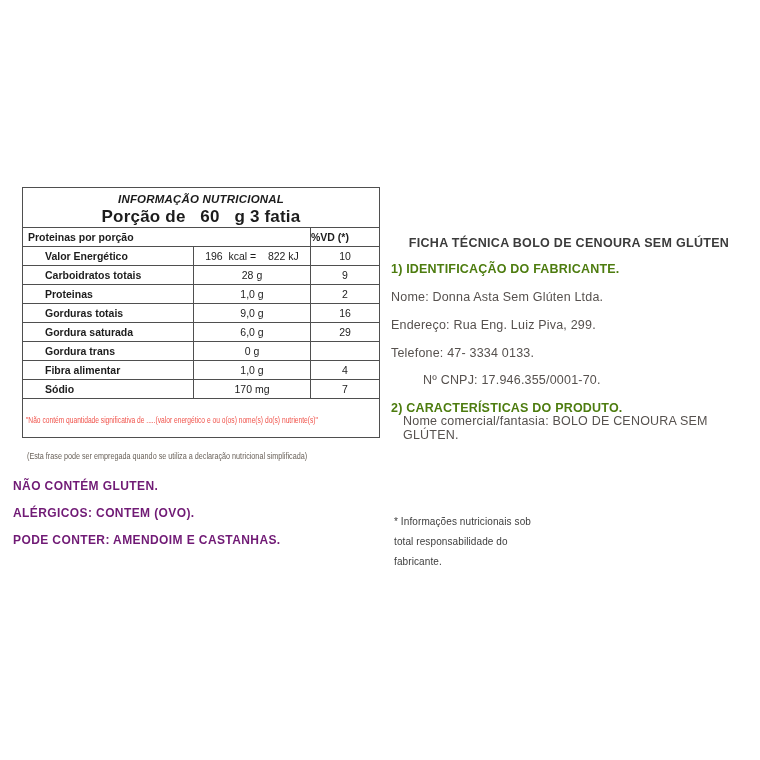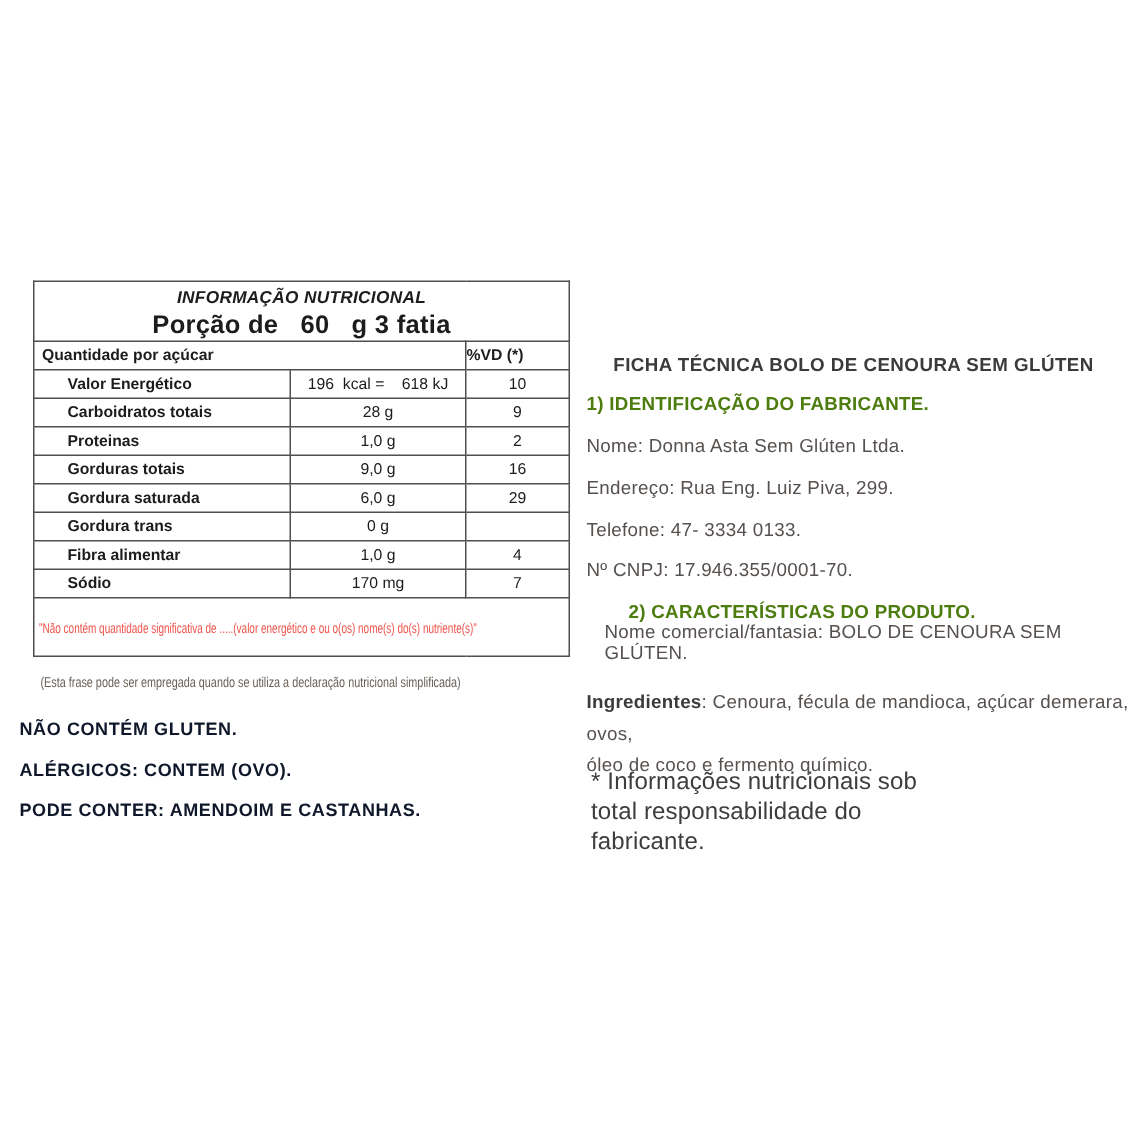--- a/index.html
+++ b/index.html
@@ -26,36 +26,36 @@
   td.disclaimer-cell { height:39px; padding-left:3px; }
   .disclaimer-text { display:inline-block; font-size:9.5px; color:#f0524a;
     white-space:nowrap; transform:scaleX(0.70); transform-origin:0 50%; }
 
   .footnote { position:absolute; left:27px; top:445px; }
   .footnote span { display:inline-block; font-size:9.5px; color:#675f57;
     white-space:nowrap; transform:scaleX(0.76); transform-origin:0 50%; }
 
   
   .allergen { position:absolute; left:13px; font-weight:bold; font-size:12px;
-    letter-spacing:.4px; color:#0f172a; }
+    letter-spacing:.4px; color:#701a75; }
   .allergen.a1 { top:479px; } .allergen.a2 { top:506px; } .allergen.a3 { top:533px; }
 
   
   .rcol { position:absolute; left:391px; top:0; width:372px; height:760px; }
   .rc-title { position:absolute; top:236px; left:0; width:356px; text-align:center;
     font-weight:bold; font-size:12.5px; letter-spacing:.3px; color:#3b3b3b; }
   .rc-h { position:absolute; left:0; font-weight:bold; font-size:12.5px;
     letter-spacing:.2px; color:#4d7c0f; }
   .rc-p { position:absolute; left:0; font-size:12.5px; letter-spacing:.2px; color:#56514e; }
   .rc-h.s1 { top:262px; } .rc-p.p-nome { top:290px; } .rc-p.p-end { top:318px; }
-  .rc-p.p-tel { top:346px; } .rc-p.p-cnpj { top:373px; }
-  .rc-h.s2 { top:401px;margin-left:28px; } .rc-p.p-trade { top:414px;margin-left:12px; }
+  .rc-p.p-tel { top:346px; } .rc-p.p-cnpj { top:373px;margin-left:32px; }
+  .rc-h.s2 { top:401px; } .rc-p.p-trade { top:414px;margin-left:12px; }
   .rc-p.p-ing { top:458px; width:368px; line-height:21px; white-space:pre-line; }
   .rc-p .ing-bold { font-weight:bold; color:#3b3b3b; }
-  .rc-note { position:absolute; left:3px; top:512px; font-size:16px; line-height:20px;
+  .rc-note { position:absolute; left:3px; top:512px; font-size:10px; line-height:20px;
     color:#3d3d3d; letter-spacing:.1px; white-space:pre-line; }
 </style>
 </head>
 <body>
 
 <div>
 
   <div class="nutri-table-wrap">
     <table class="nutri">
       <colgroup>
@@ -64,26 +64,26 @@
           <col class="c3">
         </colgroup>
       <tbody>
           <tr>
         <td class="title-cell" colspan="3">
           <div class="t-line1">INFORMAÇÃO NUTRICIONAL</div>
           <div class="t-line2">Porção de   60   g 3 fatia</div>
         </td>
       </tr>
       <tr>
-        <td class="colhead-l" colspan="2">Quantidade por açúcar</td>
+        <td class="colhead-l" colspan="2">Proteinas por porção</td>
         <td class="colhead-r">%VD (*)</td>
       </tr>
       <tr>
         <td class="lbl">Valor Energético</td>
-        <td class="val">196  kcal =    618 kJ</td>
+        <td class="val">196  kcal =    822 kJ</td>
         <td class="vd">10</td>
       </tr>
       <tr>
         <td class="lbl">Carboidratos totais</td>
         <td class="val">28 g</td>
         <td class="vd">9</td>
       </tr>
       <tr>
         <td class="lbl">Proteinas</td>
         <td class="val">1,0 g</td>
@@ -133,20 +133,18 @@
 
   <div class="rcol">
     <div class="rc-title">FICHA TÉCNICA BOLO DE CENOURA SEM GLÚTEN</div>
     <div class="rc-h s1">1) IDENTIFICAÇÃO DO FABRICANTE.</div>
     <div class="rc-p p-nome">Nome: Donna Asta Sem Glúten Ltda.</div>
     <div class="rc-p p-end">Endereço: Rua Eng. Luiz Piva, 299.</div>
     <div class="rc-p p-tel">Telefone: 47- 3334 0133.</div>
     <div class="rc-p p-cnpj">Nº CNPJ: 17.946.355/0001-70.</div>
     <div class="rc-h s2">2) CARACTERÍSTICAS DO PRODUTO.</div>
     <div class="rc-p p-trade">Nome comercial/fantasia: BOLO DE CENOURA SEM GLÚTEN.</div>
-    <div class="rc-p p-ing"><span class="ing-bold">Ingredientes</span><span>: Cenoura, fécula de mandioca, açúcar demerara, ovos,
-óleo de coco e fermento químico.</span></div>
     <div class="rc-note">* Informações nutricionais sob
 total responsabilidade do
 fabricante.</div>
   </div>
 
 </div>
 
 </body></html>

